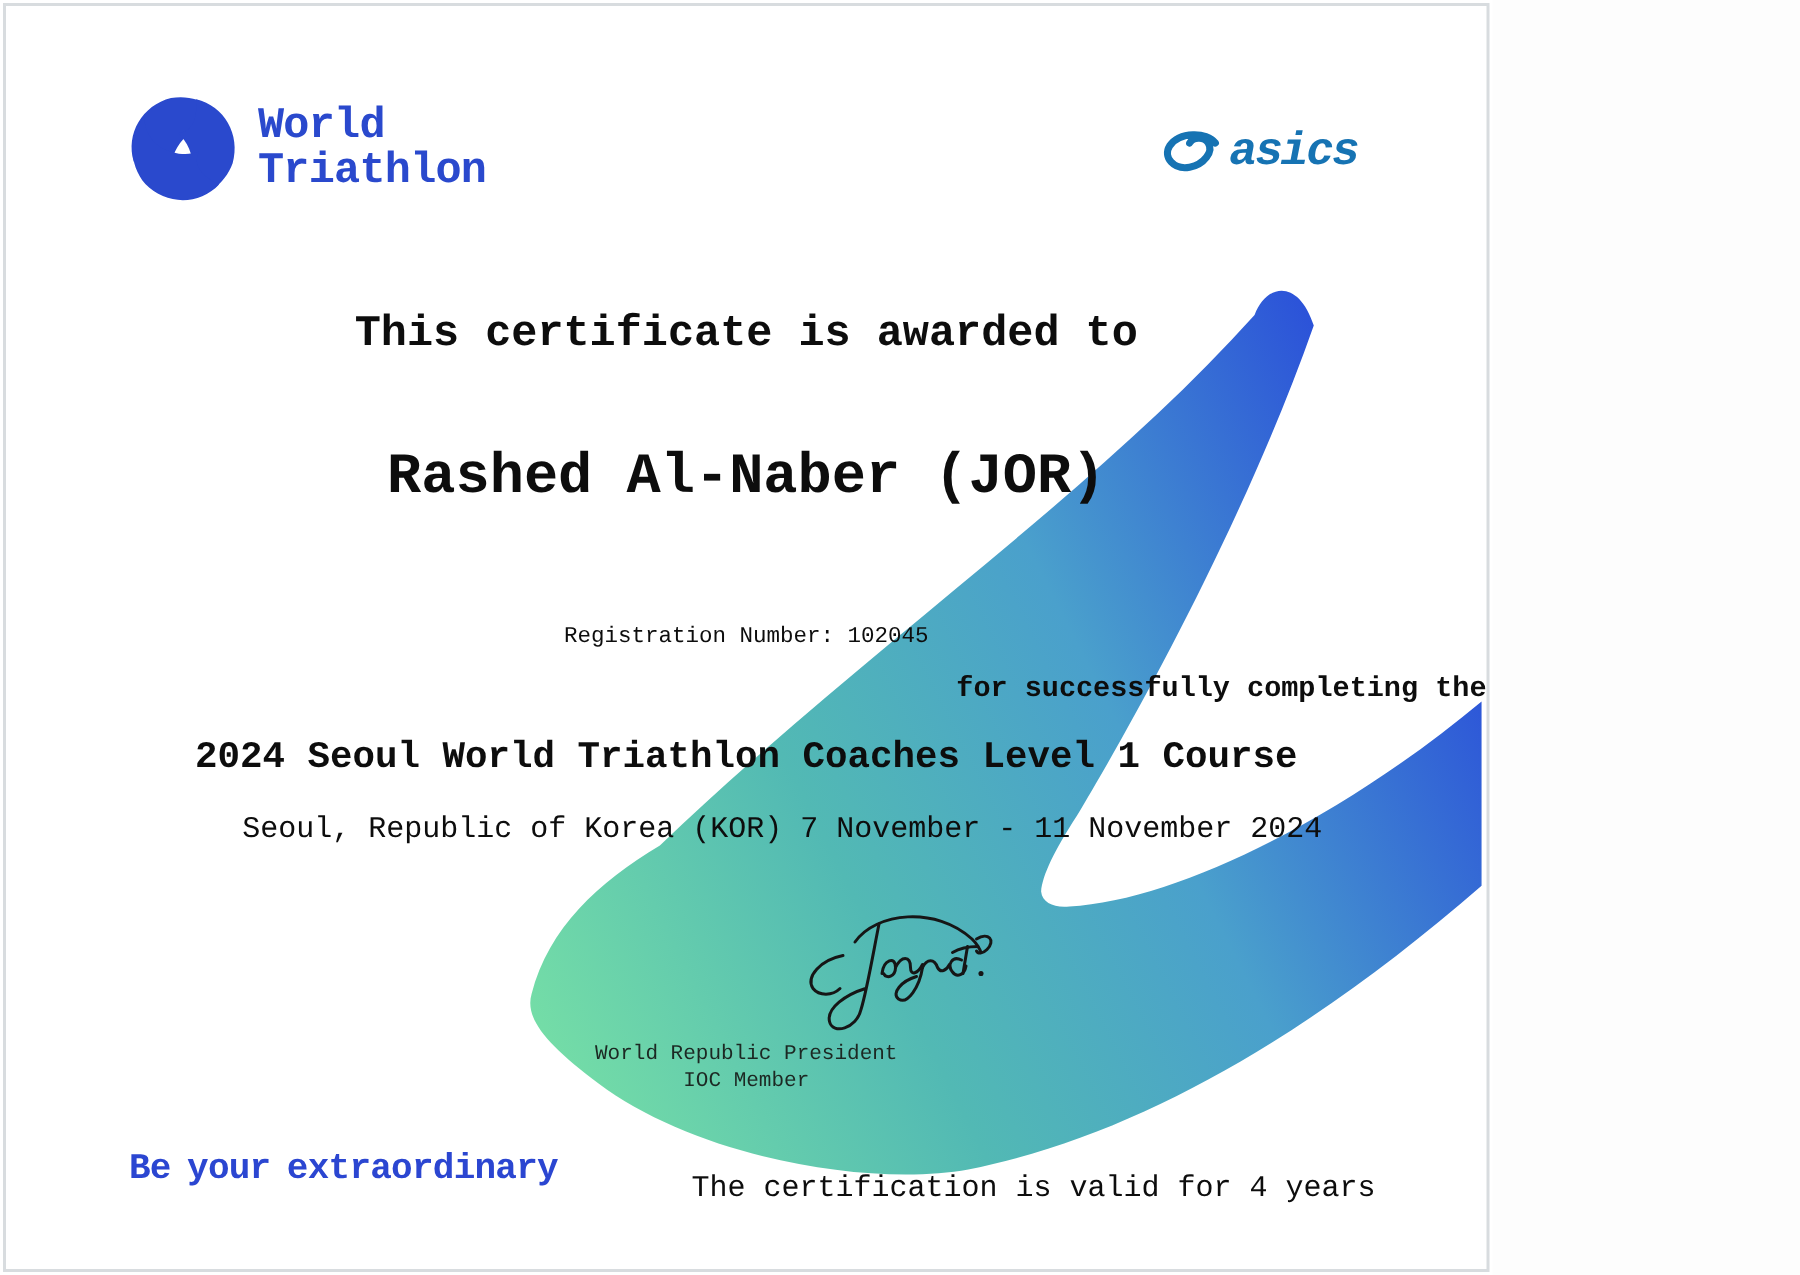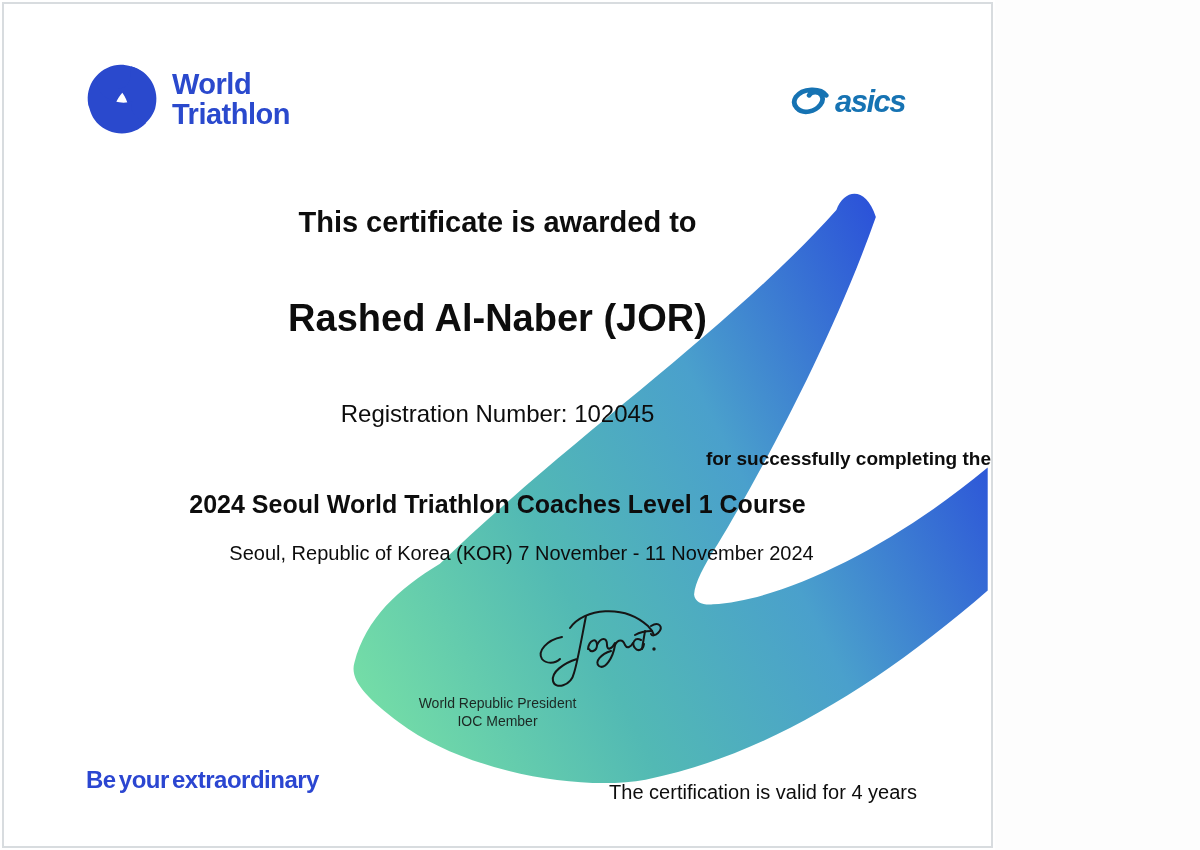--- a/index.html
+++ b/index.html
@@ -1,32 +1,32 @@
 <!DOCTYPE html>
 <html><head>
 <meta charset="utf-8">
 <style>
   html,body{margin:0;padding:0;background:#fdfdfd;}
   .page{position:relative;width:995px;height:850px;background:#ffffff;overflow:hidden;
-        font-family:Liberation Sans, sans-serif;}
+        font-family:Liberation Mono, monospace;}
   .cert{position:absolute;inset:2px;border:2px solid #d8dcdf;background:#ffffff;overflow:hidden;}
   .swoosh{position:absolute;left:0;top:0;width:100%;height:100%;}
   
   .wt-logo{position:absolute;left:78px;top:55px;display:flex;align-items:center;gap:10px;}
   .wt-mark{width:80px;height:80px;}
   .wt-text{display:flex;flex-direction:column;line-height:30px;font-size:29px;font-weight:700;
            color:#2a49cd;letter-spacing:-0.5px;}
   .asics-logo{position:absolute;right:86px;top:80px;display:flex;align-items:center;gap:4px;}
   .asics-mark{width:40px;height:34px;}
   .asics-word{font-size:31px;font-weight:700;font-style:italic;color:#1673b3;letter-spacing:-1.5px;text-align:center;}
   
   .line{position:absolute;left:0;right:0;text-align:center;color:#0d0d0d;}
   .heading{top:202px;font-size:29px;font-weight:700;}
   .name{top:293px;font-size:38px;font-weight:700;}
-  .reg{top:396px;font-size:24px;font-weight:400;}
+  .reg{top:412px;font-size:15px;font-weight:400;}
   .completing{top:444px;font-size:19px;font-weight:700;text-align:right;}
   .course{top:486px;font-size:25px;font-weight:700;}
   .location{top:538px;font-size:20px;font-weight:400;padding-left:48px;}
   
   .signature{position:absolute;left:528px;top:598px;width:140px;height:90px;}
   .signatory{position:absolute;left:0;right:0;top:690px;text-align:center;
              font-size:14px;line-height:18px;color:#1c2823;}
   
   .tagline{position:absolute;left:82px;top:762px;font-size:24px;font-weight:700;
            color:#2b46d1;letter-spacing:-0.5px;word-spacing:-3px;}

